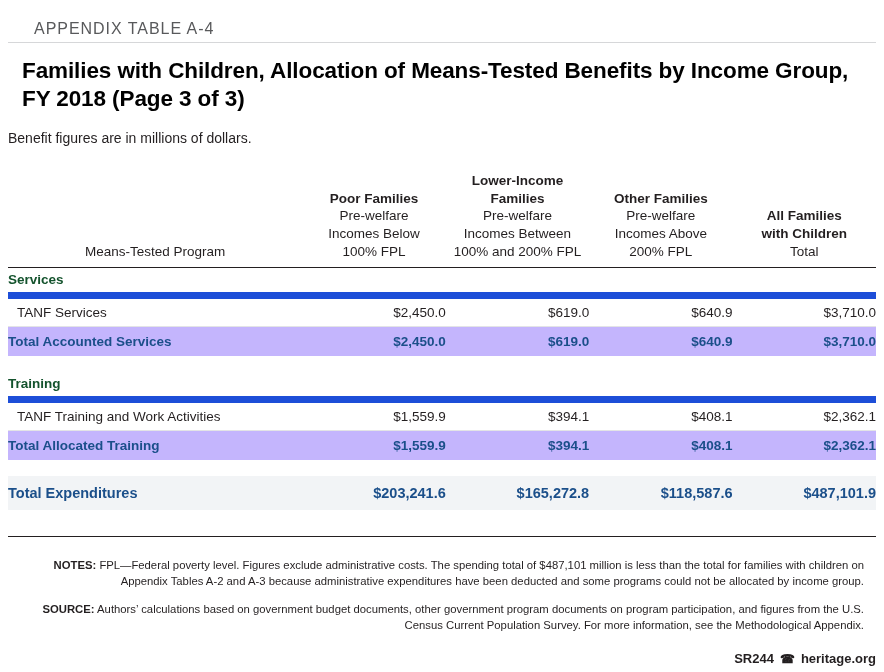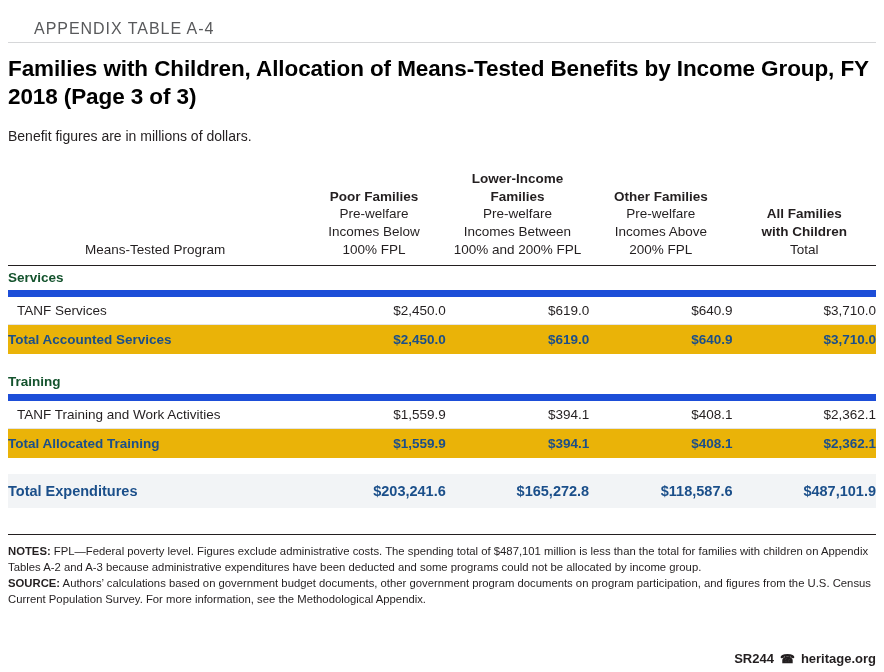--- a/index.html
+++ b/index.html
@@ -31,21 +31,21 @@
     margin-left: 26px;
   }
   .rule-top {
     border-top: 1px solid #d6d7d9;
     margin: 0 0 12px 0;
   }
   h1.title {
     font-size: 22.5px;
     line-height: 1.26;
     font-weight: bold;
-    margin: 0;
+    margin: 14px;
     color: #000000;
     letter-spacing: -0.1px;
   }
   .subtitle {
     font-size: 14px;
     margin-top: 16px;
     margin-bottom: 0;
     color: #231f20;
   }
 
@@ -100,21 +100,21 @@
     border-bottom: 7px solid #1d4ed8;
     padding-top: 4px;
     padding-bottom: 5px;
   }
   tr.item td.label {
     padding-left: 9px;
   }
   tr.total td {
     font-weight: bold;
     color: #1b4f8a;
-    background: #eab308;
+    background: #c4b5fd;
     border-bottom: none;
     padding-top: 7px;
     padding-bottom: 7px;
   }
   tr.spacer td {
     border-bottom: none;
     height: 16px;
     padding: 0;
     background: #ffffff;
   }
@@ -130,21 +130,21 @@
 
   .notes {
     margin-top: 26px;
     border-top: 1.4px solid #231f20;
     padding-top: 8px;
     font-size: 11.3px;
     line-height: 1.42;
     color: #231f20;
   }
   .notes b { font-weight: bold; }
-  .notes p { margin: 0; }
+  .notes p { margin: 12px; text-align: right; }
 
   .footer {
     position: absolute;
     right: 8px;
     bottom: 6px;
     font-size: 13px;
     font-weight: bold;
     color: #231f20;
     display: flex;
     align-items: center;

